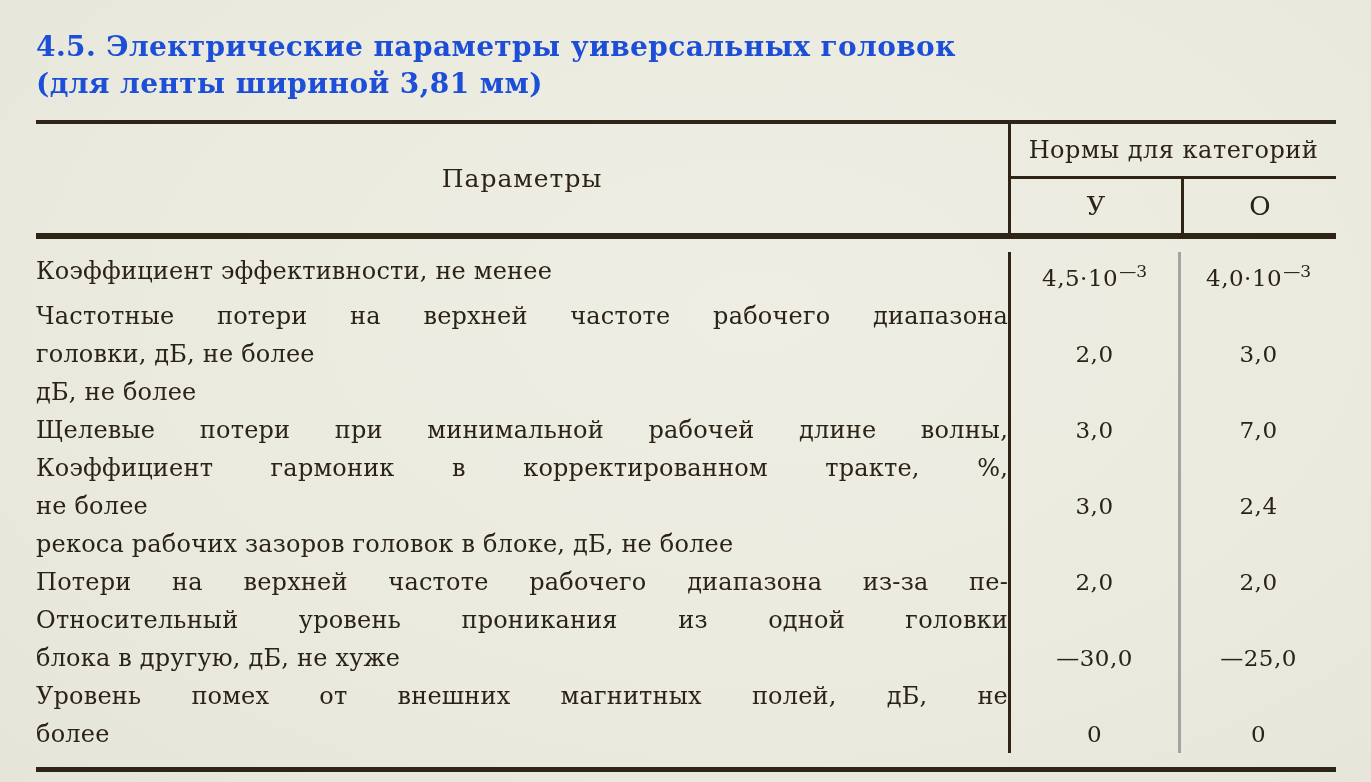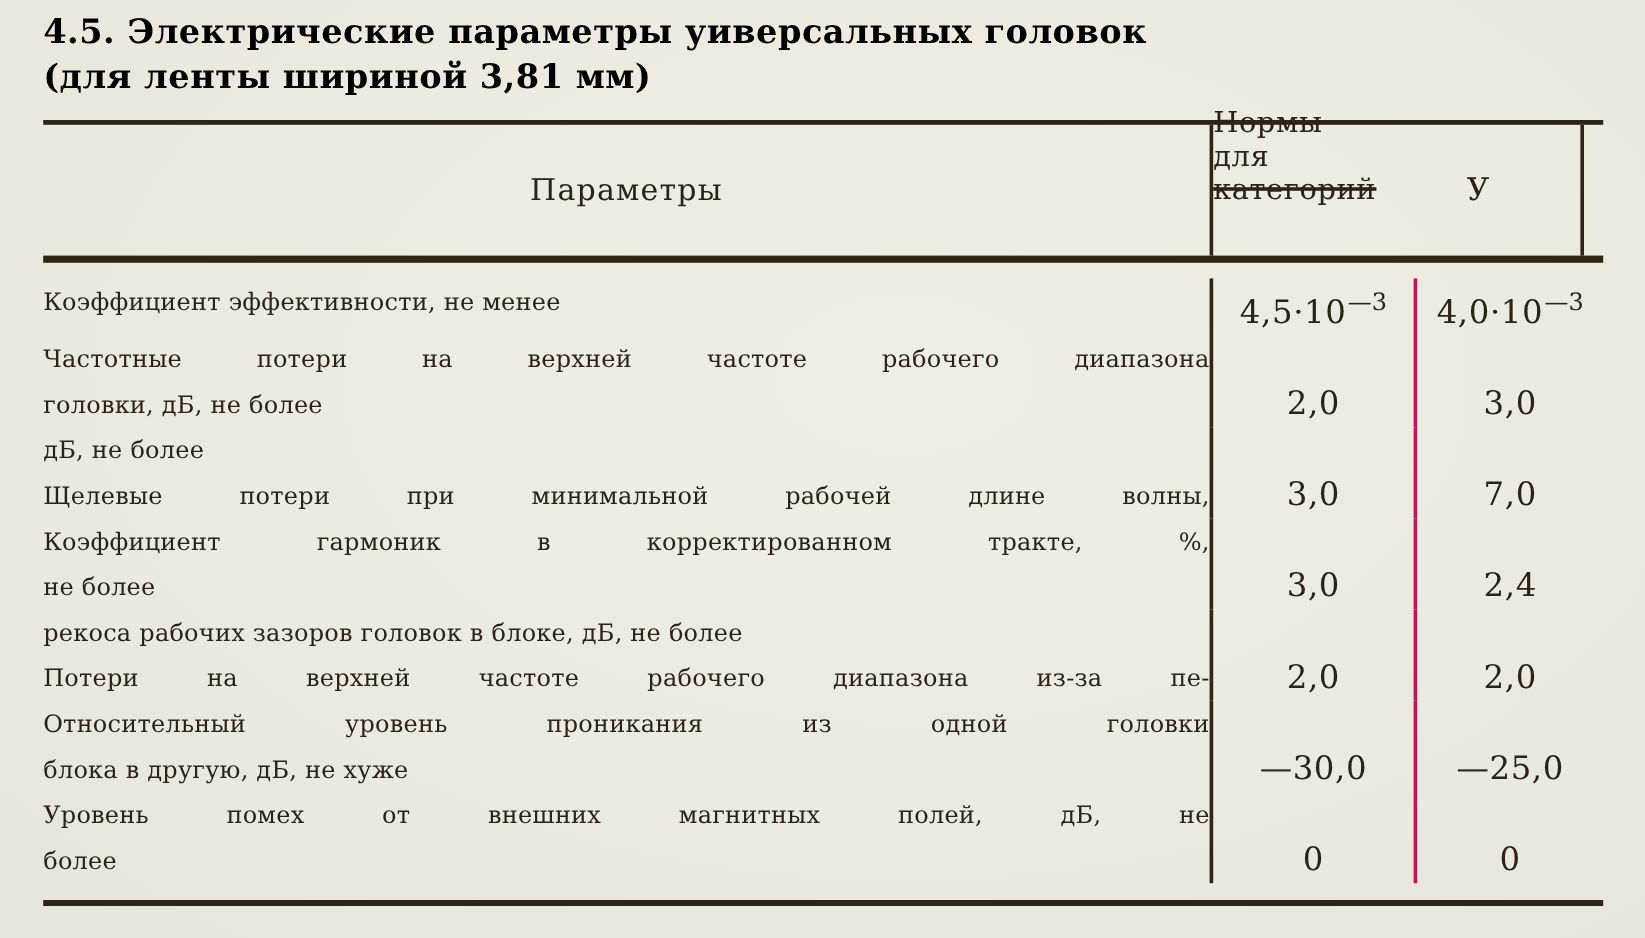--- a/index.html
+++ b/index.html
@@ -15,26 +15,26 @@
     color: #2b2316;
     overflow: hidden;
   }
   .doc {
     position: relative;
     width: 1300px;
     margin: 0 31px 0 36px;
   }
   
   .title {
-    padding-top: 8px;
+    padding-top: 28px;
     font-weight: bold;
     font-size: 28px;
     line-height: 37px;
     letter-spacing: 0.4px;
-    color: #000000;
+    color: #1d4ed8;
   }
   .title .tline { white-space: nowrap; }
   
   .ptable {
     margin-top: 18px;
     border-top: 4px solid #2e2517;
     border-bottom: 5px solid #2e2517;
   }
   .grid-cols {
     display: grid;
@@ -49,21 +49,21 @@
     display: flex;
     align-items: center;
     justify-content: center;
     font-size: 25px;
     letter-spacing: 1px;
   }
   .norms-block {
     grid-column: 2 / 4;
     border-left: 3px solid #2e2517;
     display: flex;
-    flex-direction: row;
+    flex-direction: column;
   }
   .norms-title {
     height: 52px;
     display: flex;
     align-items: center;
     justify-content: center;
     font-size: 24px;
     letter-spacing: 0.5px;
     border-bottom: 3px solid #2e2517;
   }
@@ -79,44 +79,44 @@
     font-size: 26px;
   }
   .norms-sub .subcell.o-col { border-left: 3px solid #2e2517; }
   
   .tbody {
     padding: 13px 0 14px 0;
   }
   .trow { }
   .param-cell {
     padding-right: 0;
-    font-size: 20px;
+    font-size: 24px;
     line-height: 38px;
     letter-spacing: 0.2px;
   }
   .param-line {
     white-space: nowrap;
     text-align: left;
   }
   .param-line.jl {
     white-space: normal;
     text-align: justify;
     text-align-last: justify;
   }
   .param-line:empty { display: none; }
   .val-cell {
     display: flex;
     align-items: flex-end;
     justify-content: center;
-    font-size: 27px;
+    font-size: 23px;
     line-height: 38px;
     letter-spacing: 0.5px;
   }
   .val-cell.u-col { border-left: 3px solid #2e2517; }
-  .val-cell.o-col { border-left: 3px solid #be185d; }
+  .val-cell.o-col { border-left: 3px solid #a3a3a3; }
   .sup {
     font-size: 0.74em;
     vertical-align: 0.55em;
     letter-spacing: 0;
     margin-left: 1px;
   }
   .sup:empty { display: none; }
 </style>
 </head>
 <body>

